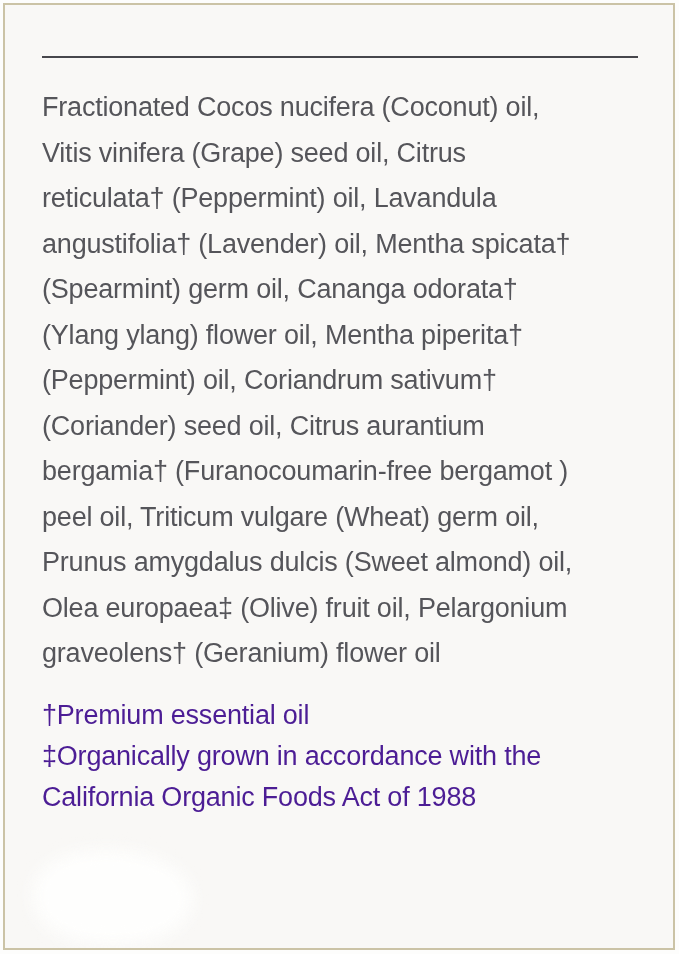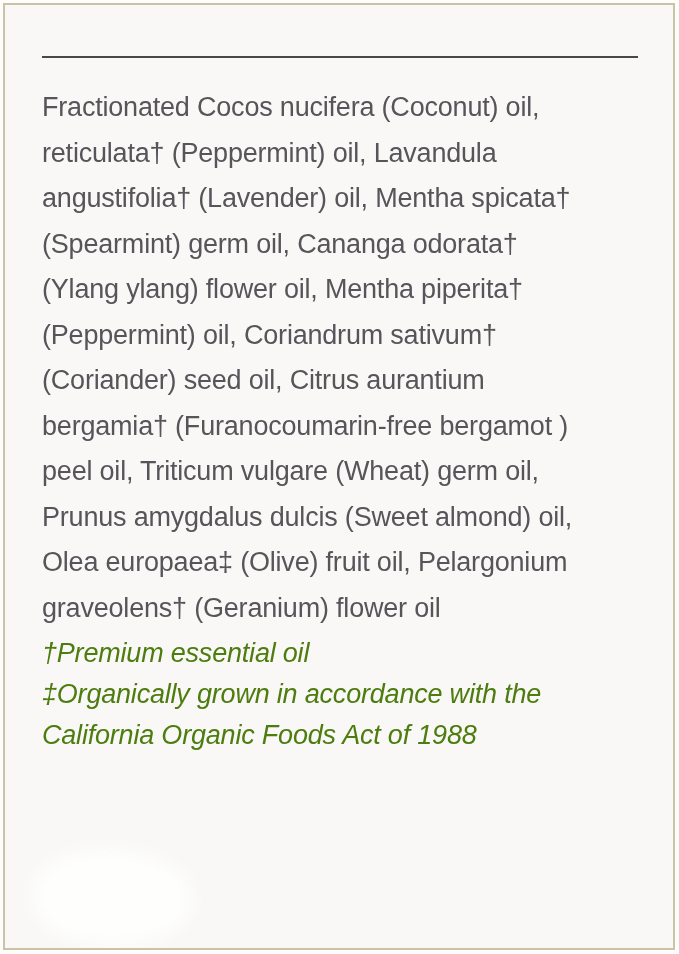--- a/index.html
+++ b/index.html
@@ -40,26 +40,25 @@
     margin-top: 27px;
     font-size: 27px;
     line-height: 45.5px;
     letter-spacing: -0.2px;
     color: #55555a;
   }
   .ingredients-text > div {
     white-space: nowrap;
   }
   .footnotes {
-    margin-top: 2px;
+    margin-top: 18px;
     font-size: 27px;
     line-height: 41px;
     letter-spacing: -0.2px;
-    color: #4d7c0f;
-    font-style: italic;
+    color: #4c1d95;
   }
   .footnotes > div {
     white-space: nowrap;
   }
   .faint-watermark {
     position: absolute;
     left: 28px;
     top: 845px;
     width: 160px;
     height: 95px;
@@ -69,20 +68,21 @@
   }
 </style>
 </head>
 <body>
 
 <div class="panel">
   <div class="content">
     <div class="title-underline"></div>
     <div class="ingredients-text">
         <div>Fractionated Cocos nucifera (Coconut) oil,</div>
+        <div>Vitis vinifera (Grape) seed oil, Citrus</div>
         <div>reticulata† (Peppermint) oil, Lavandula</div>
         <div>angustifolia† (Lavender) oil, Mentha spicata†</div>
         <div>(Spearmint) germ oil, Cananga odorata†</div>
         <div>(Ylang ylang) flower oil, Mentha piperita†</div>
         <div>(Peppermint) oil, Coriandrum sativum†</div>
         <div>(Coriander) seed oil, Citrus aurantium</div>
         <div>bergamia† (Furanocoumarin-free bergamot )</div>
         <div>peel oil, Triticum vulgare (Wheat) germ oil,</div>
         <div>Prunus amygdalus dulcis (Sweet almond) oil,</div>
         <div>Olea europaea‡ (Olive) fruit oil, Pelargonium</div>

